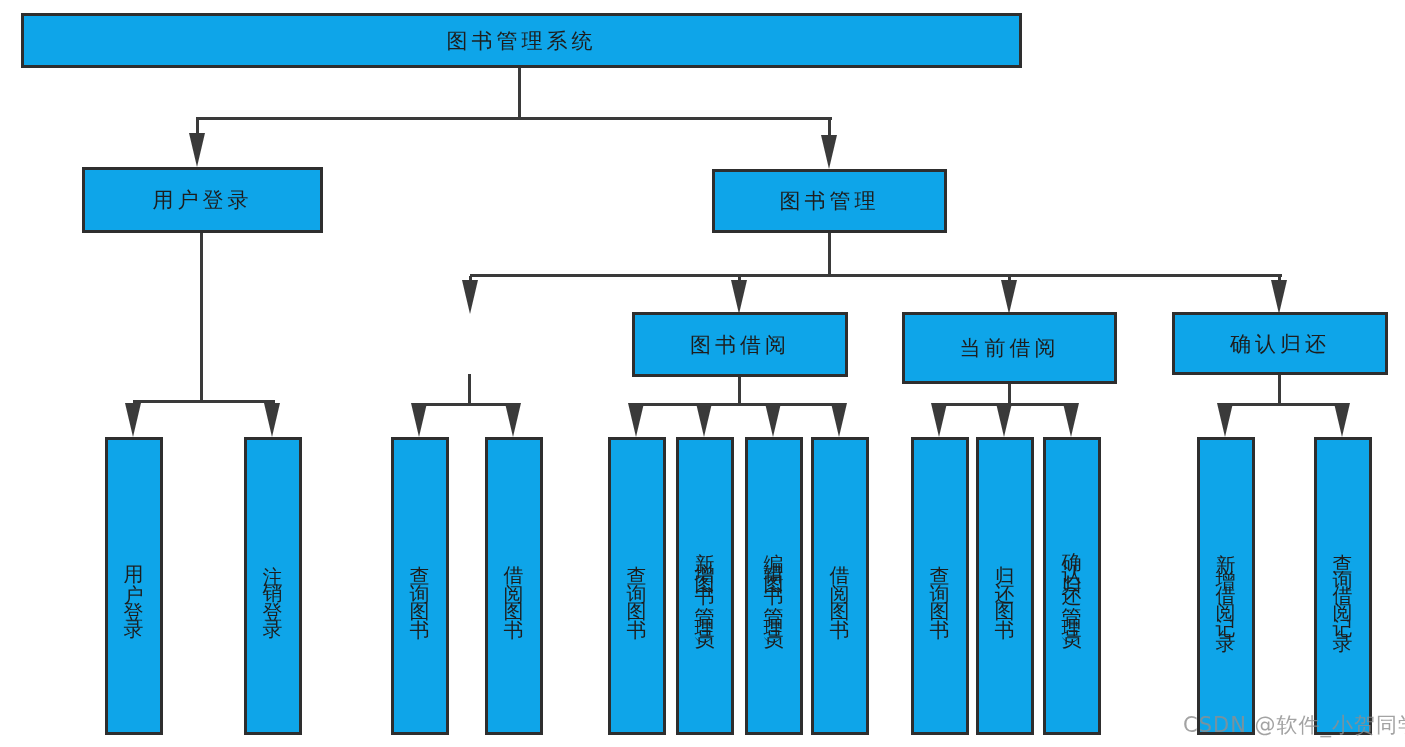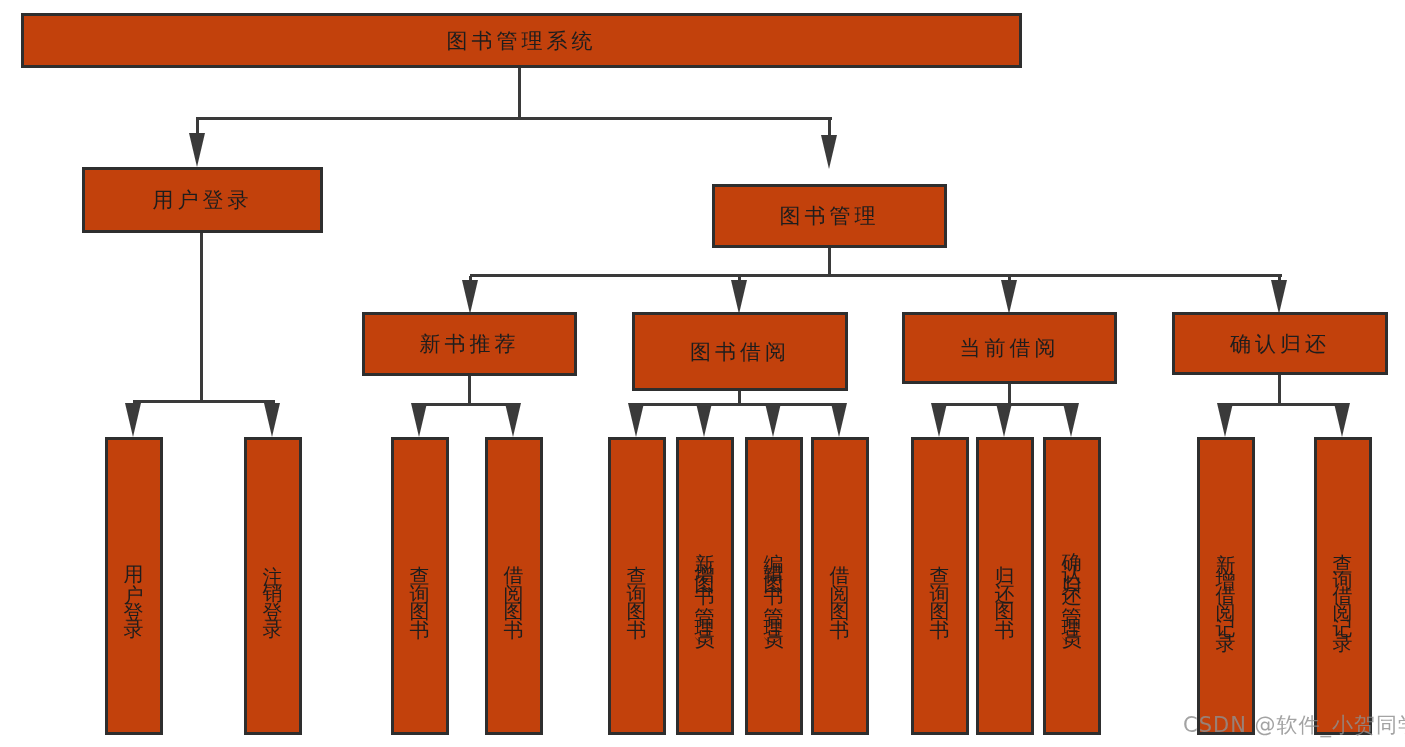--- a/index.html
+++ b/index.html
@@ -1,21 +1,21 @@
 <!DOCTYPE html>
 <html><head>
 <meta charset="utf-8">
 <style>
   html,body{margin:0;padding:0;background:#ffffff;}
   .canvas{
     position:relative;width:1405px;height:747px;background:#ffffff;
     font-family:"DejaVu Sans",sans-serif;color:#1d1d1d;overflow:hidden;
   }
   .node{
-    position:absolute;box-sizing:border-box;background:#c2410c;
+    position:absolute;box-sizing:border-box;background:#0ea5e9;
     border:3px solid #2e2e2e;display:flex;align-items:center;justify-content:center;
     font-size:21px;letter-spacing:4px;color:#1d1d1d;z-index:2;
   }
   .leaf{z-index:2;}
   .leaf .vtxt{
     writing-mode:vertical-rl;text-orientation:mixed;
     font-size:20px;letter-spacing:18px;line-height:1;display:block;
   }
   .leaf .vtxt.six{letter-spacing:16px;}
   .leaf .vtxt.long{letter-spacing:11px;}
@@ -35,28 +35,25 @@
 
 <div class="canvas">
 
   <div class="node" style="left:21px;top:13px;width:1001px;height:55px;">
     <span>图书管理系统</span>
   </div>
 
   <div class="node" style="left:82px;top:167px;width:241px;height:66px;">
     <span>用户登录</span>
   </div>
-  <div class="node" style="left:712px;top:184px;width:235px;height:64px;">
+  <div class="node" style="left:712px;top:169px;width:235px;height:64px;">
     <span>图书管理</span>
   </div>
 
-  <div class="node" style="left:362px;top:312px;width:215px;height:64px;">
-    <span>新书推荐</span>
-  </div>
-  <div class="node" style="left:632px;top:312px;width:216px;height:79px;">
+  <div class="node" style="left:632px;top:312px;width:216px;height:65px;">
     <span>图书借阅</span>
   </div>
   <div class="node" style="left:902px;top:312px;width:215px;height:72px;">
     <span>当前借阅</span>
   </div>
   <div class="node" style="left:1172px;top:312px;width:216px;height:63px;">
     <span>确认归还</span>
   </div>
 
   <div class="node leaf" style="left:105px;top:437px;width:58px;height:298px;">

